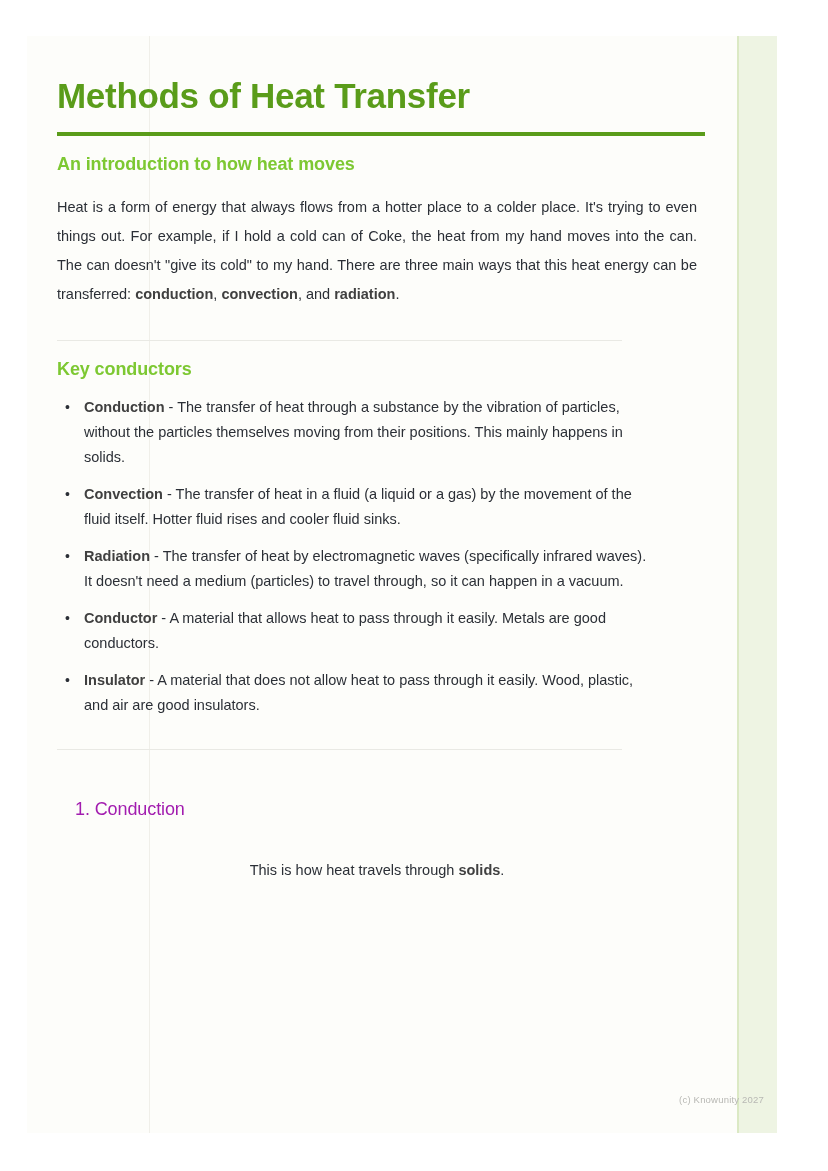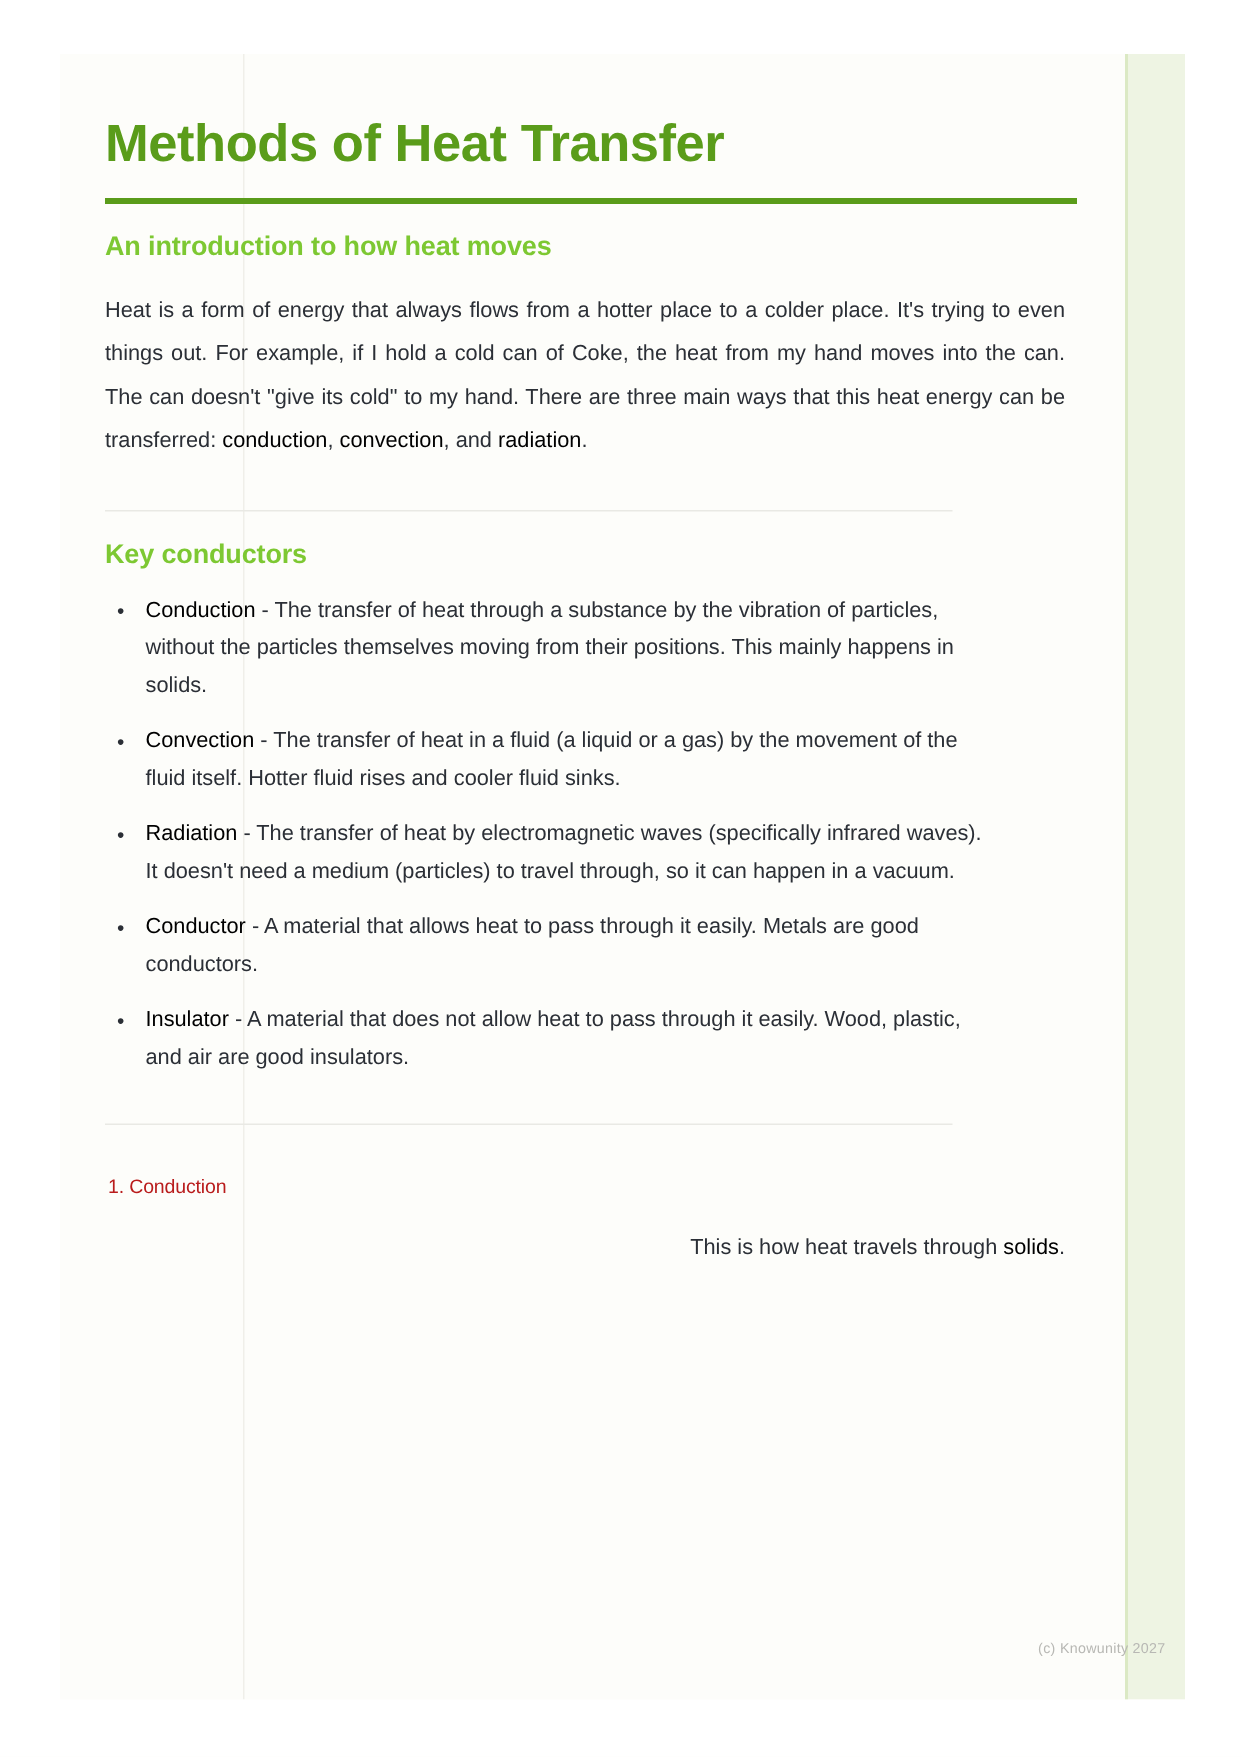--- a/index.html
+++ b/index.html
@@ -11,21 +11,21 @@
     height: 1171px;
     background: #ffffff;
     font-family: "Liberation Sans", sans-serif;
     -webkit-font-smoothing: antialiased;
     overflow: hidden;
   }
 
   
   .page-card {
     position: absolute;
-    left: 40px;
+    left: 27px;
     top: 36px;
     width: 750px;
     height: 1097px;
     background: #fdfdfa;
     overflow: hidden;
   }
 
   
   .margin-rule {
     position: absolute;
@@ -81,44 +81,44 @@
     font-weight: bold;
     color: #7dc832;
     letter-spacing: -0.1px;
   }
 
   .section-head.big {
     font-size: 20px;
   }
 
   .sub-head {
-    margin: 2px;
+    margin: 18px;
     padding-top: 31px;
-    font-size: 13px;
+    font-size: 18px;
     font-weight: normal;
-    color: #b91c1c;
+    color: #a21caf;
     letter-spacing: -0.1px;
   }
 
   p.body {
     margin: 0;
     padding-top: 18px;
     font-size: 14.5px;
     line-height: 29px;
     color: #2b2f36;
     text-align: justify;
   }
 
   p.body.left {
-    text-align: right;
+    text-align: center;
   }
 
   p.body b, li b {
-    font-weight: normal;
-    color: #000000;
+    font-weight: bold;
+    color: #404040;
   }
 
   .divider {
     margin-top: 31px;
     width: 565px;
     height: 1px;
     background: #e9e9e4;
   }
 
   ul.defs {

